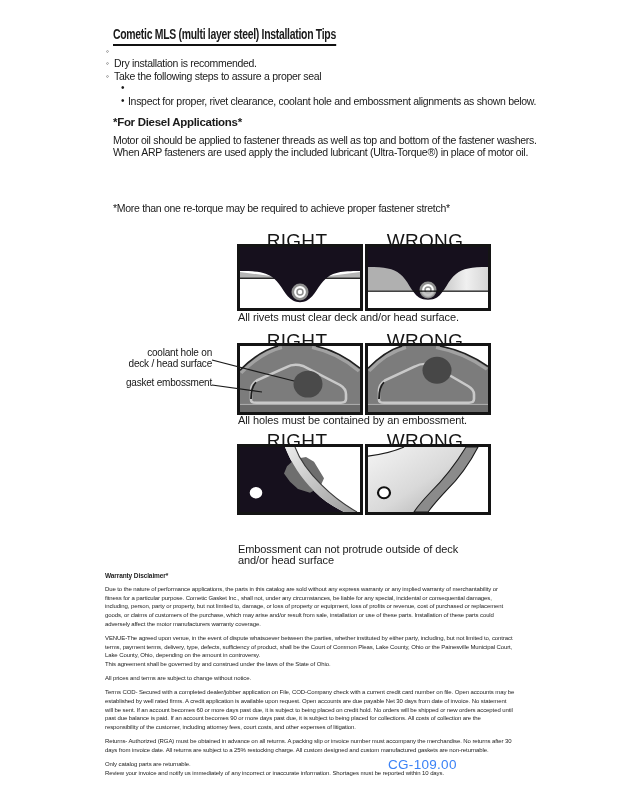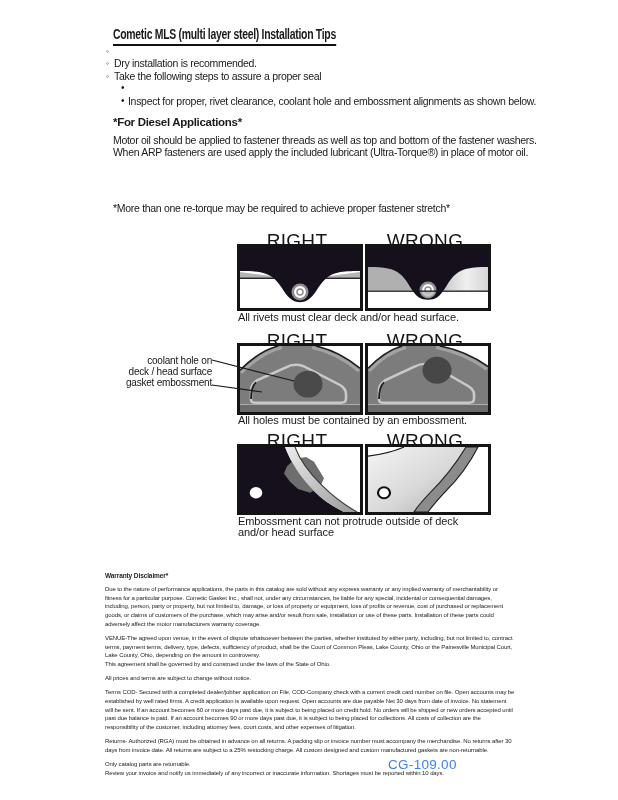--- a/index.html
+++ b/index.html
@@ -26,21 +26,21 @@
   .p1 { top:135px; }
   .p2 { top:166px; }
   .note { top:203px; }
 
   .dg-label { width:120px; text-align:center; font-size:19px; color:#161616; letter-spacing:0.3px; }
   .dg-box { width:120px; border:3px solid #141414; background:#fff; line-height:0; }
   .dg-box svg { display:block; }
   .dg-caption { left:238px; font-size:11px; letter-spacing:-0.1px; line-height:11.4px; white-space:pre-line; }
 
   .ann { text-align:right; font-size:10px; letter-spacing:-0.2px; line-height:10.6px; white-space:pre-line; color:#161616; }
-  .ann-coolant { left:90px; top:356px; width:122px; }
+  .ann-coolant { left:90px; top:348px; width:122px; }
   .ann-emboss  { left:90px; top:378px; width:122px; }
 
   .disclaimer { left:105px; top:572px; width:410px; color:#242424; }
   .disclaimer h4 { margin:0 0 6px 0; font-size:6.5px; letter-spacing:-0.1px; }
   .disclaimer p { margin:0 0 5.5px 0; font-size:6px; letter-spacing:-0.1px; line-height:1.45; white-space:pre-line; }
 
   .page-code { left:388px; top:757px; font-size:13.5px; letter-spacing:0.3px; color:#3b82f6; }
 </style>
 </head>
 <body>
@@ -194,21 +194,21 @@
         </linearGradient>
       </defs>
       <rect width="120" height="71" fill="#ffffff"></rect>
       <path d="M0,10 C14,8 26,5 36,0 L98,0 C88,18 76,35 62,50 C56,57 50,64 46,71 L0,71 Z" fill="url(#band3w)"></path>
       <path d="M36,0 C26,5 14,8 0,10" stroke="#1a1a1a" stroke-width="1.3" fill="none"></path>
       <path d="M98,0 C88,18 76,35 62,50 C56,57 50,64 46,71 L60,71 C66,62 72,55 78,48 C91,34 102,17 110,0 Z" fill="#8b8b8b" stroke="#1a1a1a" stroke-width="1.1"></path>
       <circle cx="16" cy="50" r="6" fill="#ffffff" stroke="#111111" stroke-width="2.2"></circle>
     </svg>
   </div>
 
-  <div class="abs dg-caption" style="top:516px; width:240px;">Embossment can not protrude outside of deck
+  <div class="abs dg-caption" style="top:544px; width:240px;">Embossment can not protrude outside of deck
 and/or head surface</div>
 
   <div class="abs disclaimer">
     <h4>Warranty Disclaimer*</h4>
     <p>Due to the nature of performance applications, the parts in this catalog are sold without any express warranty or any implied warranty of merchantability or fitness for a particular purpose.  Cometic Gasket Inc., shall not, under any circumstances, be liable for any special, incidental or consequential damages, including, person, party or property, but not limited to, damage, or loss of property or equipment, loss of profits or revenue, cost of purchased or replacement goods, or claims of customers of the purchase, which may arise and/or result from sale, installation or use of these parts.  Installation of these parts could adversely affect the motor manufacturers warranty coverage.</p>
     <p>VENUE-The agreed upon venue, in the event of dispute whatsoever between the parties, whether instituted by either party, including, but not limited to, contract terms, payment terms, delivery, type, defects, sufficiency of product, shall be the Court of Common Pleas, Lake County, Ohio or the Painesville Municipal Court, Lake County, Ohio, depending on the amount in controversy.
 This agreement shall be governed by and construed under the laws of the State of Ohio.</p>
     <p>All prices and terms are subject to change without notice.</p>
     <p>Terms COD- Secured with a completed dealer/jobber application on File, COD-Company check with a current credit card number on file.  Open accounts may be established by well rated firms.  A credit application is available upon request.  Open accounts are due payable Net 30 days from date of invoice.  No statement will be sent.  If an account becomes 60 or more days past due, it is subject to being placed on credit hold.  No orders will be shipped or new orders accepted until past due balance is paid.  If an account becomes 90 or more days past due, it is subject to being placed for collections.  All costs of collection are the responsibility of the customer, including attorney fees, court costs, and other expenses of litigation.</p>
     <p>Returns- Authorized (RGA) must be obtained in advance on all returns.  A packing slip or invoice number must accompany the merchandise.  No returns after 30 days from invoice date.  All returns are subject to a 25% restocking charge.  All custom designed and custom manufactured gaskets are non-returnable.</p>

